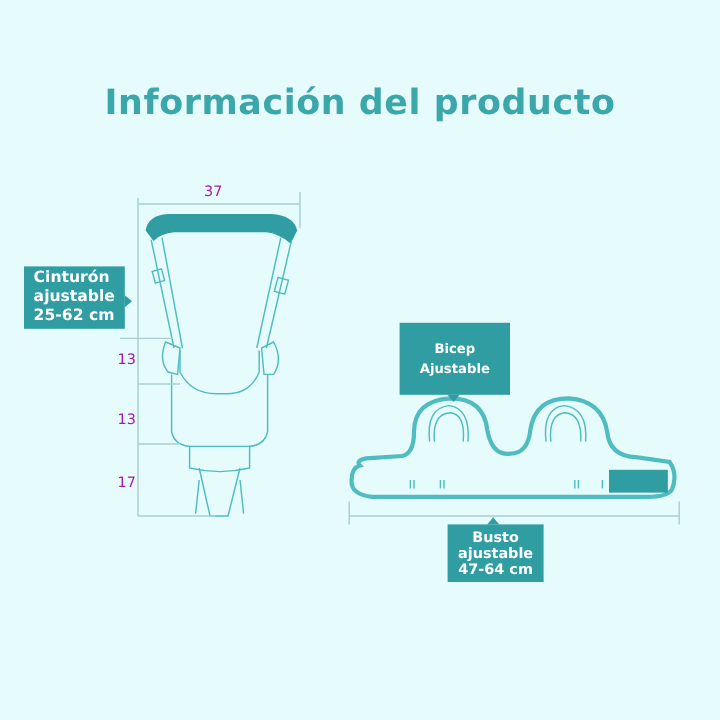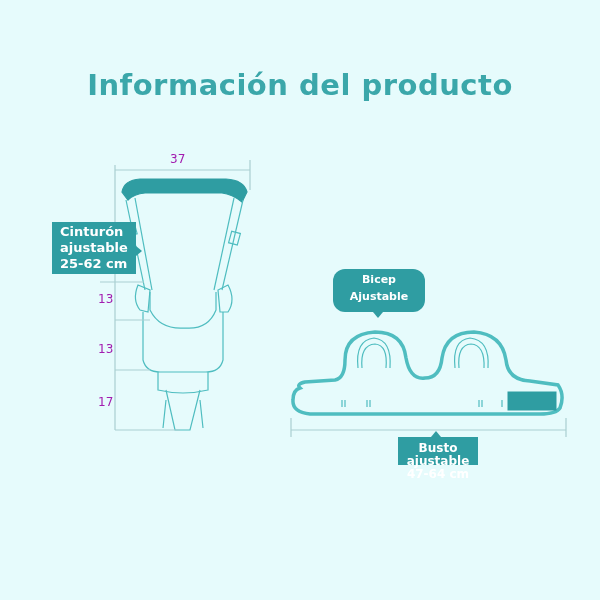--- a/index.html
+++ b/index.html
@@ -15,26 +15,26 @@
     font-size:29px; font-weight:bold; color:#3ba7aa;
     letter-spacing:0.5px;
   }
   .callout {
     position:absolute;
     background:#2f9da2; color:#ffffff;
     font-weight:bold; text-align:center;
     line-height:17px; font-size:12.5px;
   }
   .callout .arrow { position:absolute; width:0; height:0; }
-  .c1 { left:20px; top:222px; width:84px; height:52px; padding-top:2px; text-align:left; padding-left:8px; box-sizing:border-box; line-height:16px; font-size:13px;margin-left:32px;}
+  .c1 { left:20px; top:222px; width:84px; height:52px; padding-top:2px; text-align:left; padding-left:8px; box-sizing:border-box; line-height:16px; font-size:13px;}
   .c1 .arrow { right:-6px; top:24px; border-top:5px solid transparent; border-bottom:5px solid transparent; border-left:6px solid #2f9da2; }
-  .c2 { left:333px; top:269px; width:92px; height:43px; font-size:11px; line-height:17px; padding-top:2px; box-sizing:border-box;border-radius:12px;}
+  .c2 { left:333px; top:269px; width:92px; height:60px; font-size:11px; line-height:17px; padding-top:13px; box-sizing:border-box;}
   .c2 .l2 { font-size:13px; }
   .c2 .arrow { left:40px; bottom:-6px; border-left:5px solid transparent; border-right:5px solid transparent; border-top:6px solid #2f9da2; }
-  .c3 { left:398px; top:437px; width:80px; height:28px; font-size:12px; line-height:13px; padding-top:5px; box-sizing:border-box;}
+  .c3 { left:373px; top:437px; width:80px; height:48px; font-size:12px; line-height:13px; padding-top:5px; box-sizing:border-box;}
   .c3 .arrow { left:33px; top:-6px; border-left:5px solid transparent; border-right:5px solid transparent; border-bottom:6px solid #2f9da2; }
   .dim { position:absolute; color:#a21caf; font-size:12px; }
   svg { position:absolute; left:0; top:0; }
 </style>
 </head>
 <body>
 
 <div class="title">Información del producto</div>
 
 <svg width="600" height="600">

